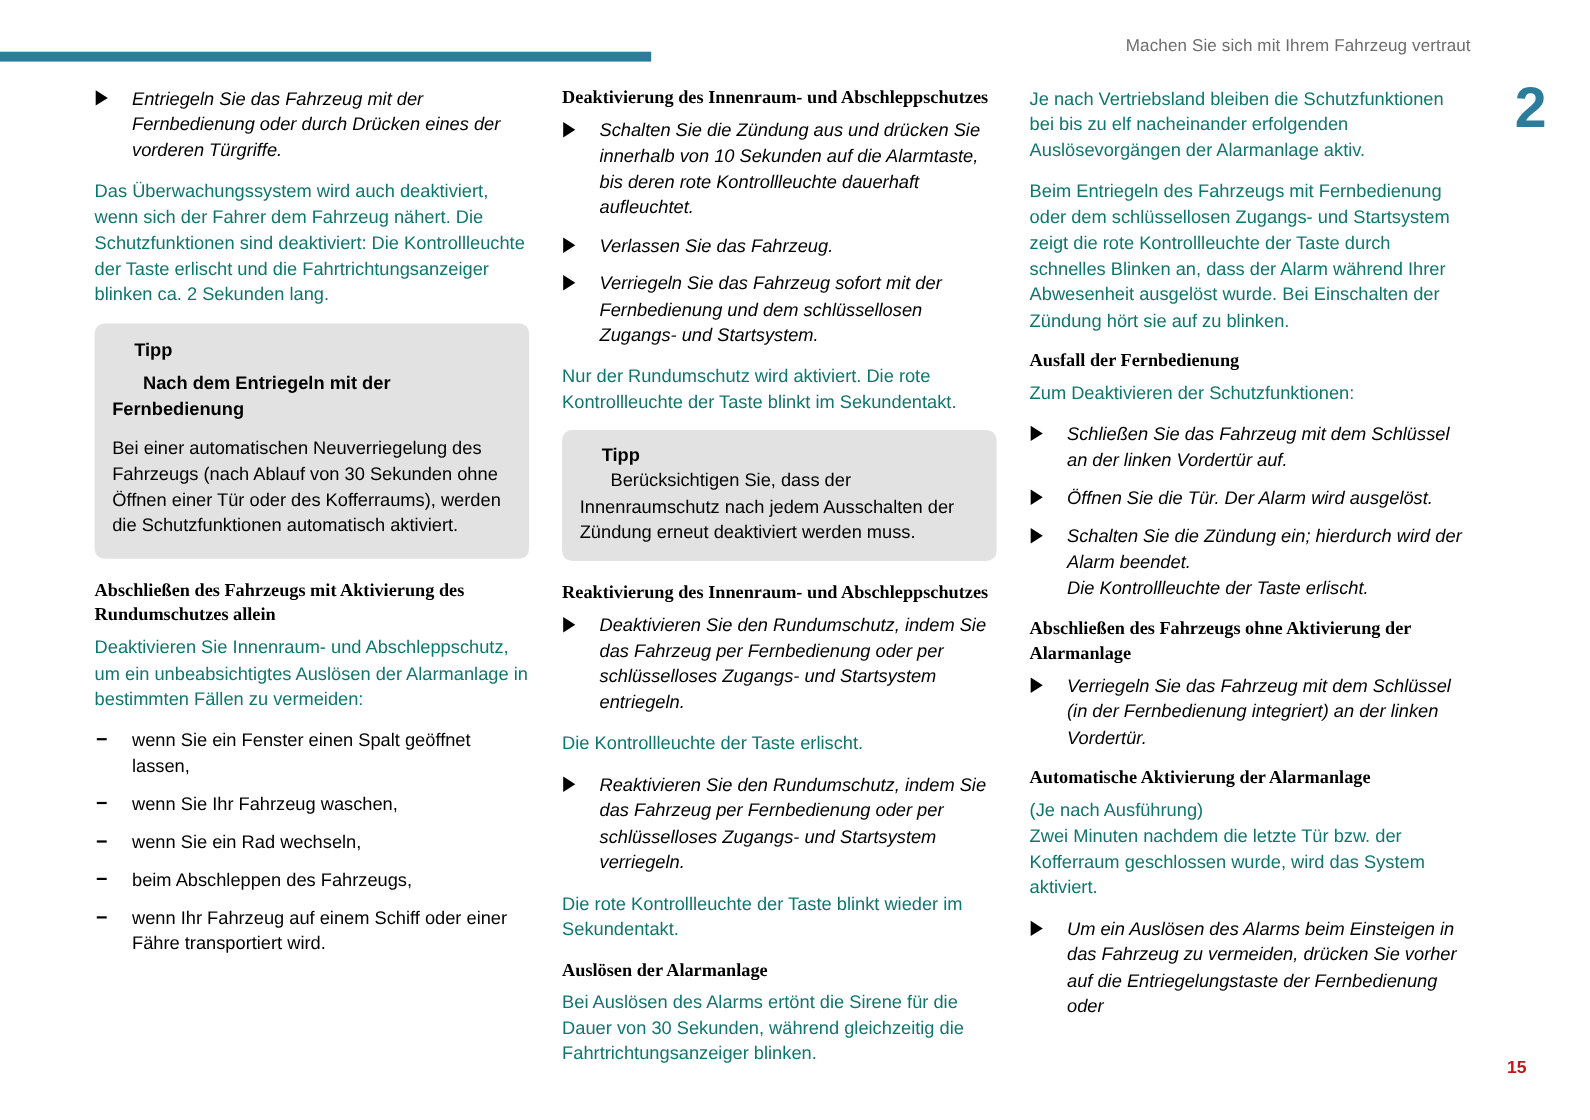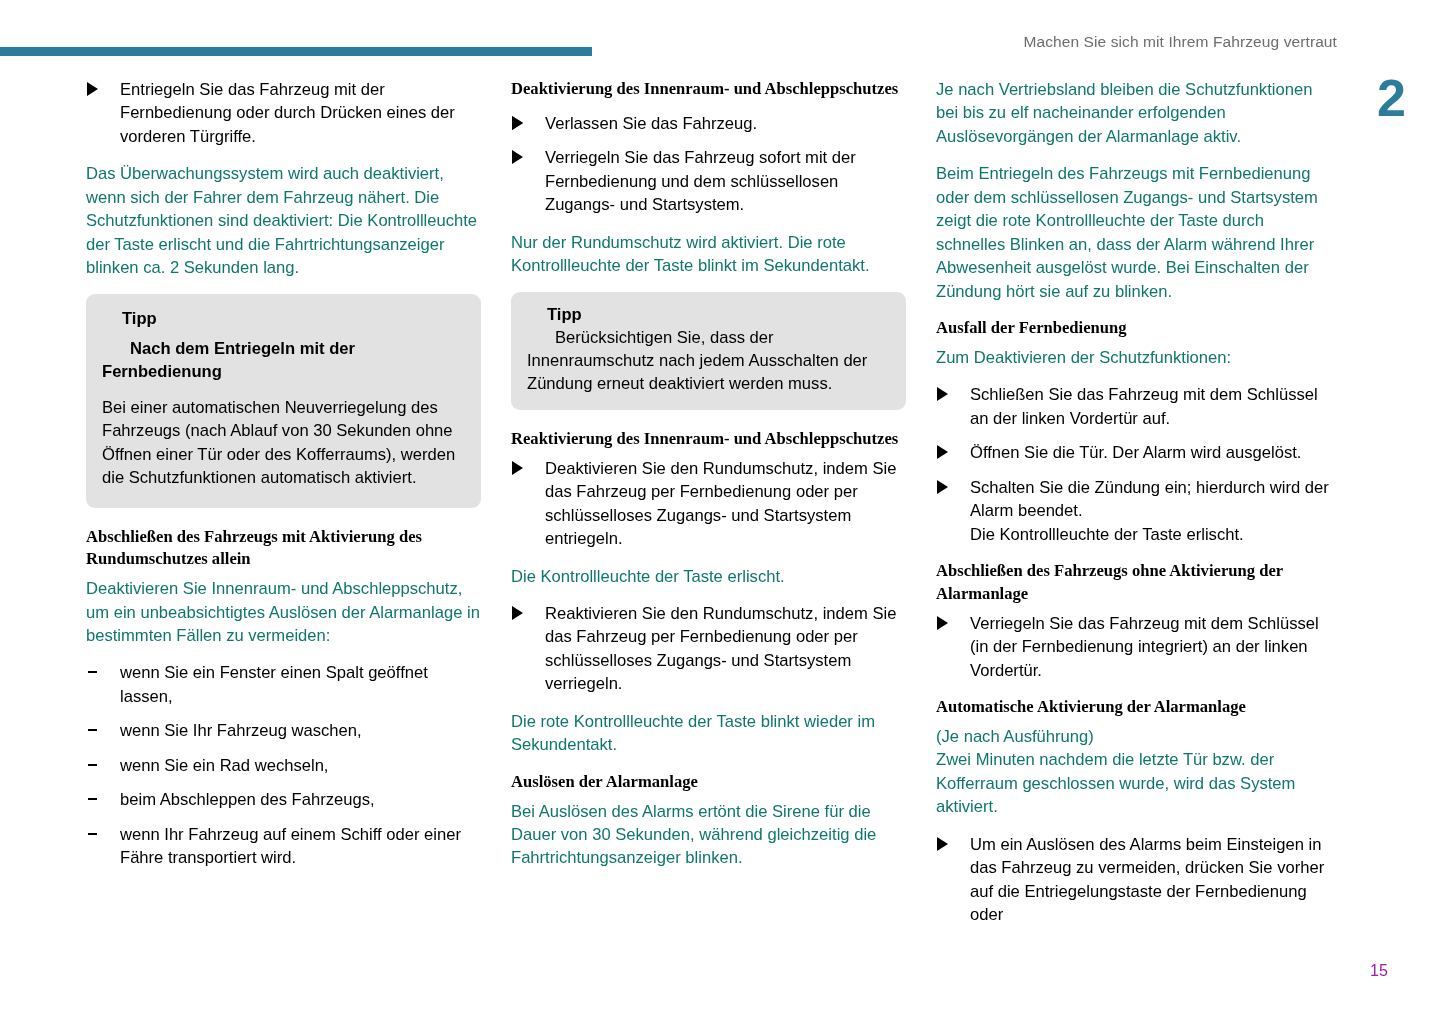--- a/index.html
+++ b/index.html
@@ -46,22 +46,22 @@
     line-height: 1;
     letter-spacing: -1px;
   }
 
   
   .page-number {
     position: absolute;
     left: 1370px;
     top: 962px;
     font-size: 16px;
-    font-weight: normal;
-    color: #a21caf;
+    font-weight: bold;
+    color: #b91c1c;
   }
 
   
   .columns {
     position: absolute;
     top: 78px;
     left: 86px;
     width: 1245px;
     display: flex;
     gap: 30px;
@@ -95,20 +95,21 @@
     list-style: none;
     margin: 0 0 14px 0;
     padding: 0;
   }
   ul.arrow-list li {
     position: relative;
     padding-left: 34px;
     margin-bottom: 11px;
     font-size: 16.6px;
     line-height: 1.415;
+    font-style: italic;
   }
   ul.arrow-list li:last-child { margin-bottom: 0; }
   ul.arrow-list li .bullet-arrow {
     position: absolute;
     left: 1px;
     top: 4px;
     width: 0;
     height: 0;
     border-left: 11px solid #000;
     border-top: 7.5px solid transparent;
@@ -215,21 +216,21 @@
         <li><span class="bullet-dash"></span><span>wenn Sie ein Fenster einen Spalt geöffnet lassen,</span></li>
         <li><span class="bullet-dash"></span><span>wenn Sie Ihr Fahrzeug waschen,</span></li>
         <li><span class="bullet-dash"></span><span>wenn Sie ein Rad wechseln,</span></li>
         <li><span class="bullet-dash"></span><span>beim Abschleppen des Fahrzeugs,</span></li>
         <li><span class="bullet-dash"></span><span>wenn Ihr Fahrzeug auf einem Schiff oder einer Fähre transportiert wird.</span></li>
       </ul>
     </div>
   <div class="col">
       <h3 class="heading first">Deaktivierung des Innenraum- und Abschleppschutzes</h3>
       <ul class="arrow-list">
-        <li><span class="bullet-arrow"></span></li>
+        <li><span class="bullet-arrow"></span><span>Schalten Sie die Zündung aus und drücken Sie innerhalb von 10 Sekunden auf die Alarmtaste, bis deren rote Kontrollleuchte dauerhaft aufleuchtet.</span></li>
         <li><span class="bullet-arrow"></span><span>Verlassen Sie das Fahrzeug.</span></li>
         <li><span class="bullet-arrow"></span><span>Verriegeln Sie das Fahrzeug sofort mit der Fernbedienung und dem schlüssellosen Zugangs- und Startsystem.</span></li>
       </ul>
       <p class="para">Nur der Rundumschutz wird aktiviert. Die rote Kontrollleuchte der Taste blinkt im Sekundentakt.</p>
       <div class="tip-box compact">
         <div class="tip-head">
           <span class="info-icon"><span class="dot"></span><span class="stem"></span></span>
           <span class="tip-title">Tipp</span>
         </div>
         <p class="tip-body indented">Berücksichtigen Sie, dass der Innenraumschutz nach jedem Ausschalten der Zündung erneut deaktiviert werden muss.</p>

